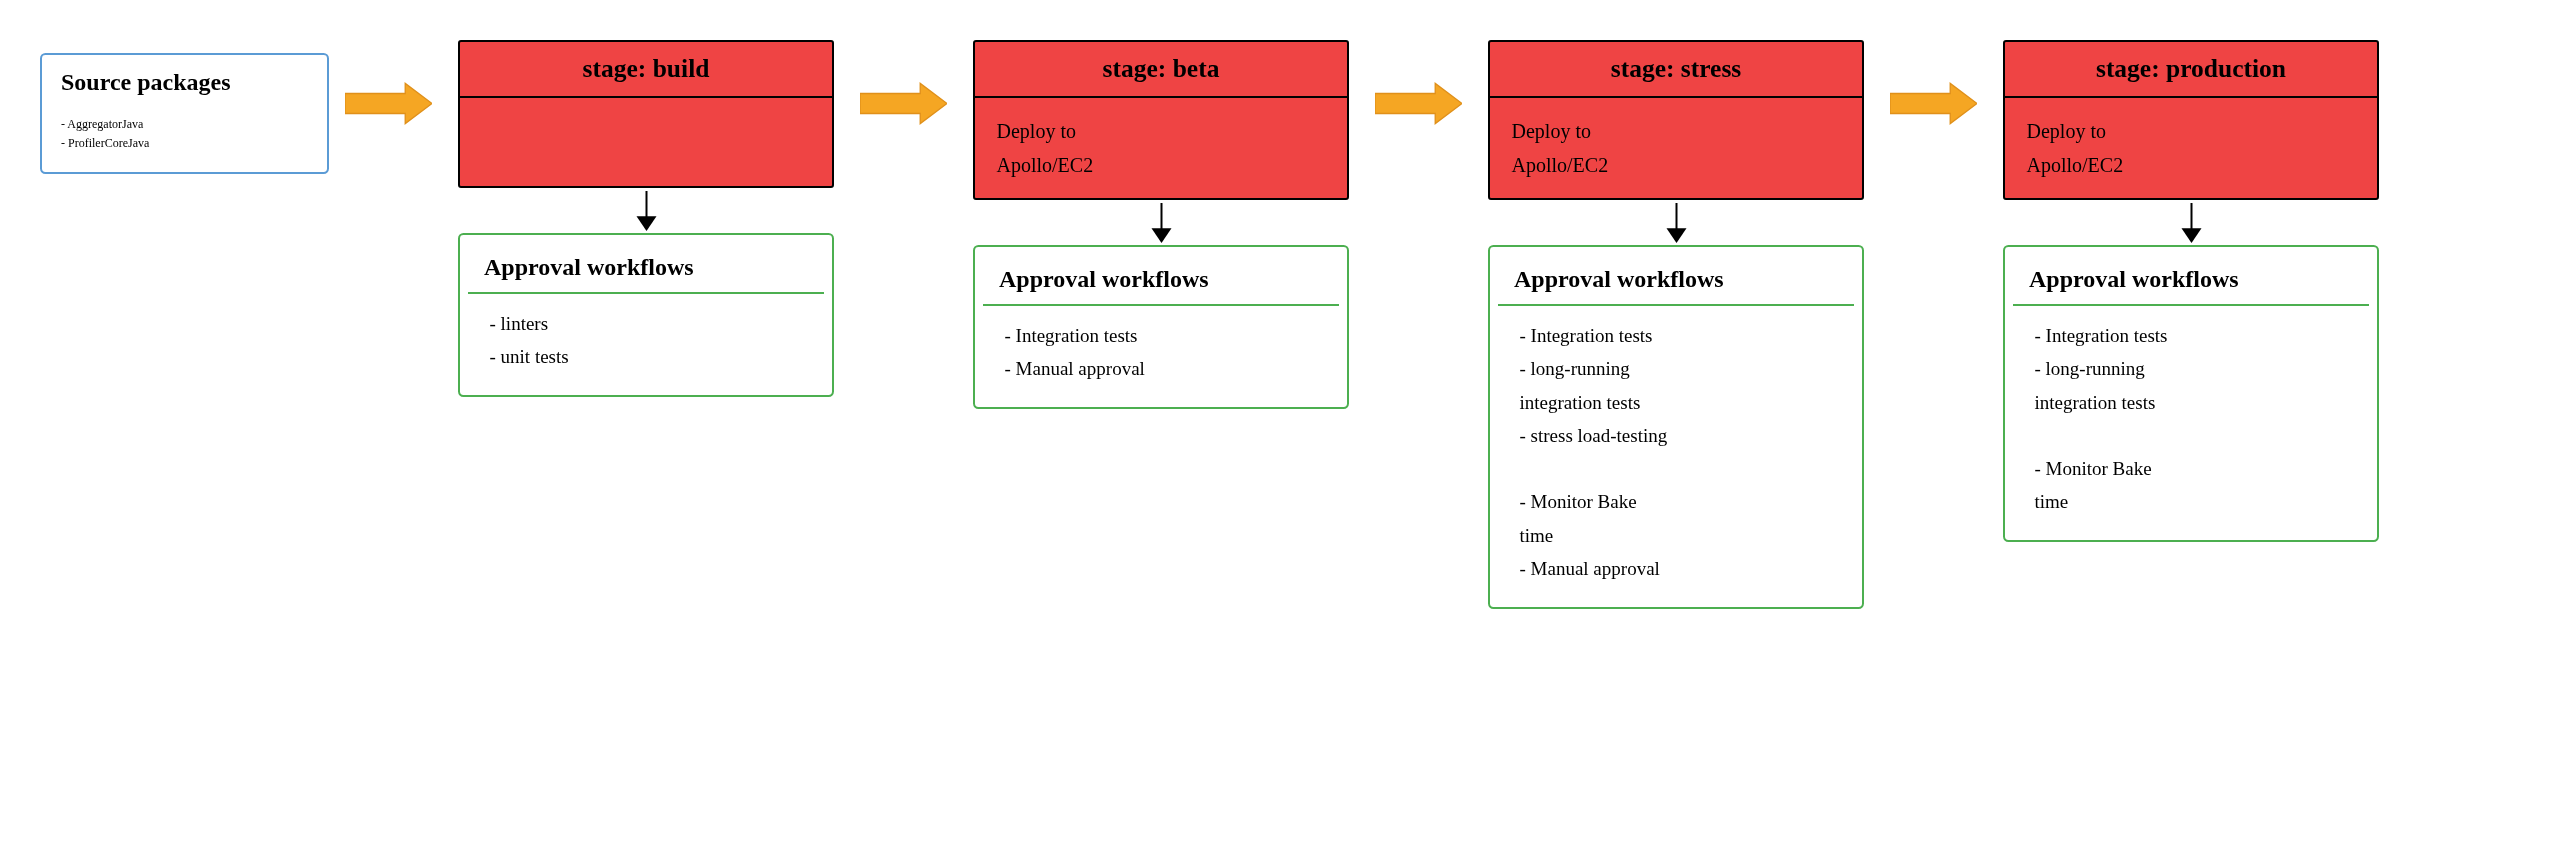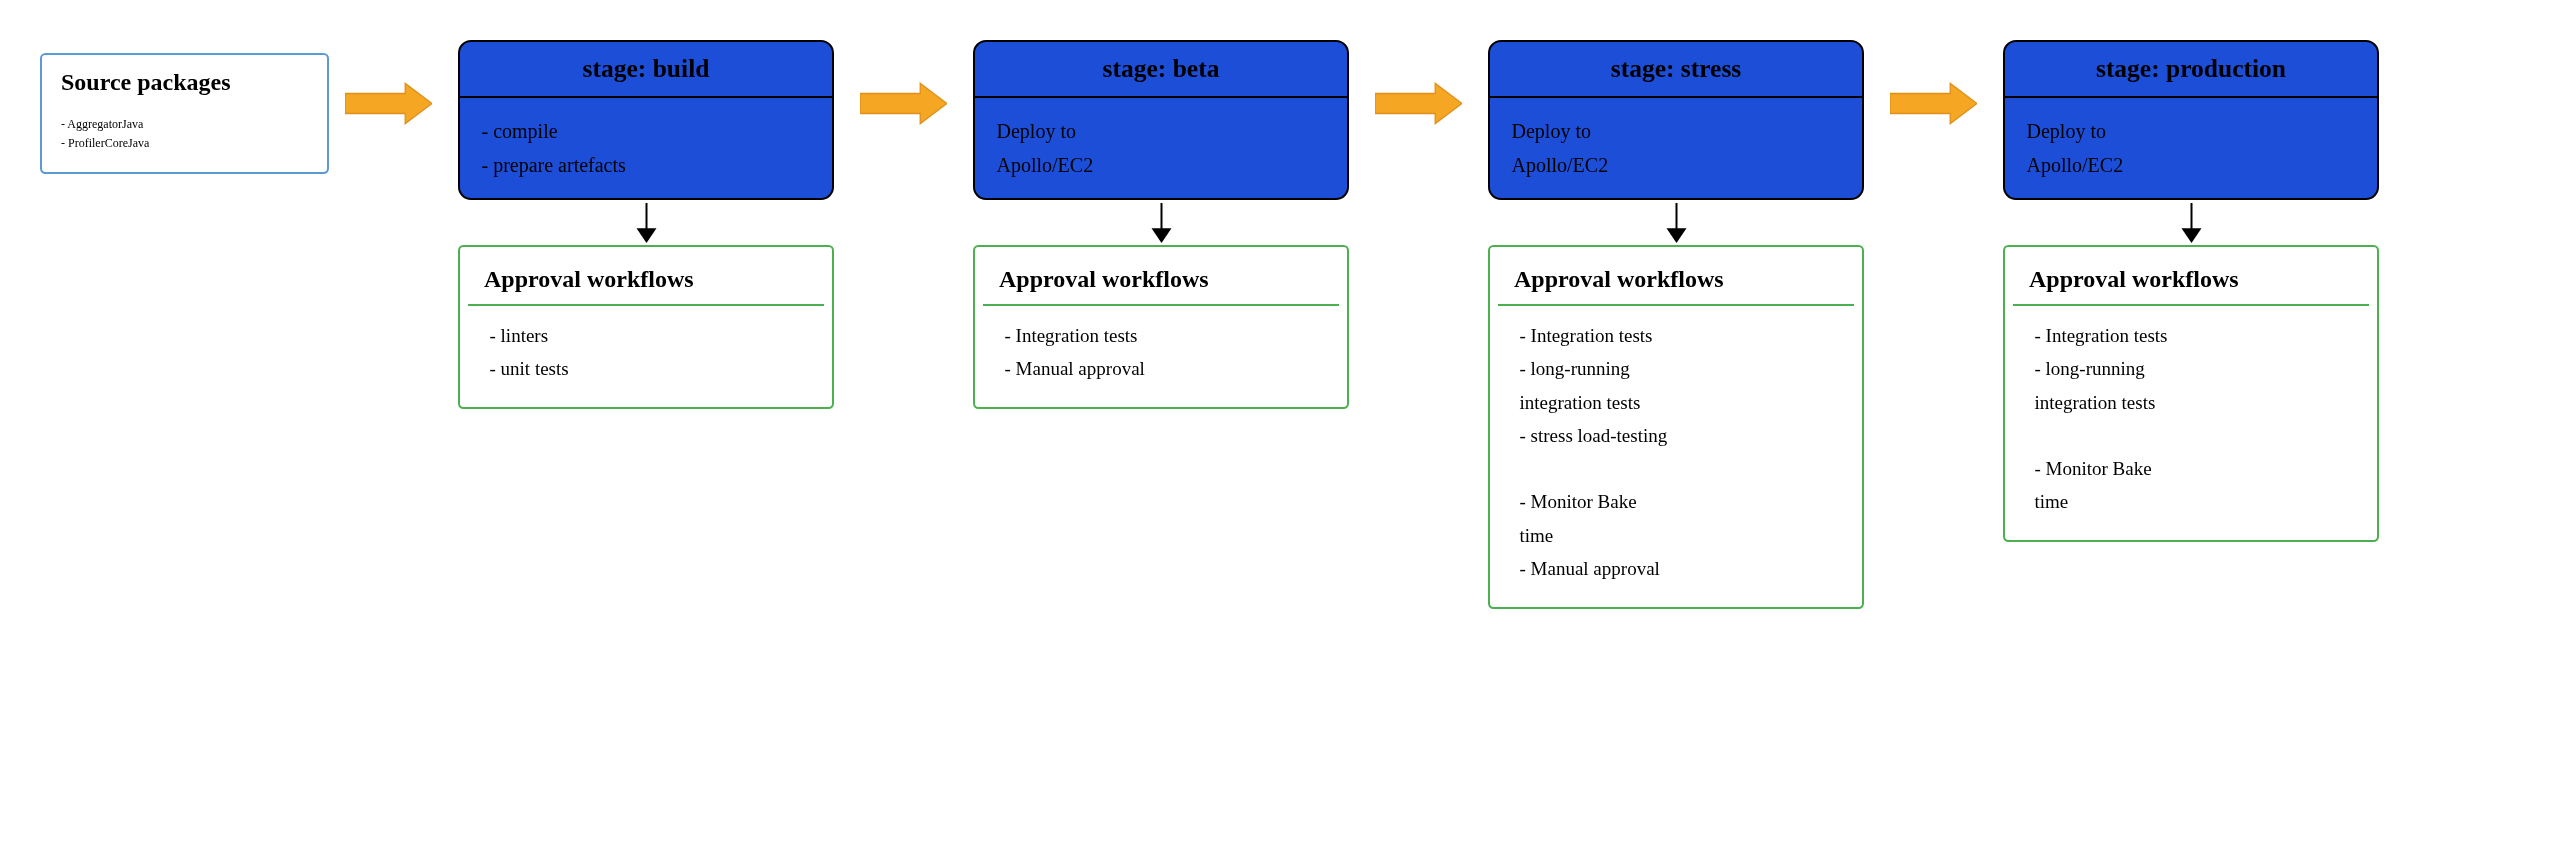--- a/index.html
+++ b/index.html
@@ -69,22 +69,22 @@
       display: flex;
       flex-direction: column;
       align-items: center;
       flex-shrink: 0;
       width: 396px;
     }
 
     
     .stage-box {
       border: 2px solid #000;
-      border-radius: 13px;
-      background: #1d4ed8;
+      border-radius: 3px;
+      background: #ef4444;
       width: 376px;
       min-height: 148px;
       padding: 0;
       position: relative;
     }
 
     .stage-box-header {
       border-bottom: 2px solid #000;
       padding: 12px 16px;
       text-align: center;
@@ -179,24 +179,20 @@
   <div class="arrow-container">
     <svg width="87" height="47" viewBox="0 0 130 70" xmlns="http://www.w3.org/2000/svg">
       <polygon points="0,20 90,20 90,5 130,35 90,65 90,50 0,50" fill="#f5a623" stroke="#e0901a" stroke-width="2"></polygon>
     </svg>
   </div>
 
   <div class="stage-column">
     <div class="stage-box">
       <div class="stage-box-header">
         <span class="stage-title sketch-text">stage: build</span>
-      </div>
-      <div class="stage-box-body">
-        <div class="stage-item sketch-text">- compile</div>
-        <div class="stage-item sketch-text">- prepare artefacts</div>
       </div>
     </div>
     <div class="down-arrow">
       <svg viewBox="0 0 40 60" xmlns="http://www.w3.org/2000/svg">
         <line x1="20" y1="0" x2="20" y2="45" stroke="#000" stroke-width="3"></line>
         <polygon points="5,38 20,60 35,38" fill="#000"></polygon>
       </svg>
     </div>
     <div class="approval-box">
       <div class="approval-box-header">

